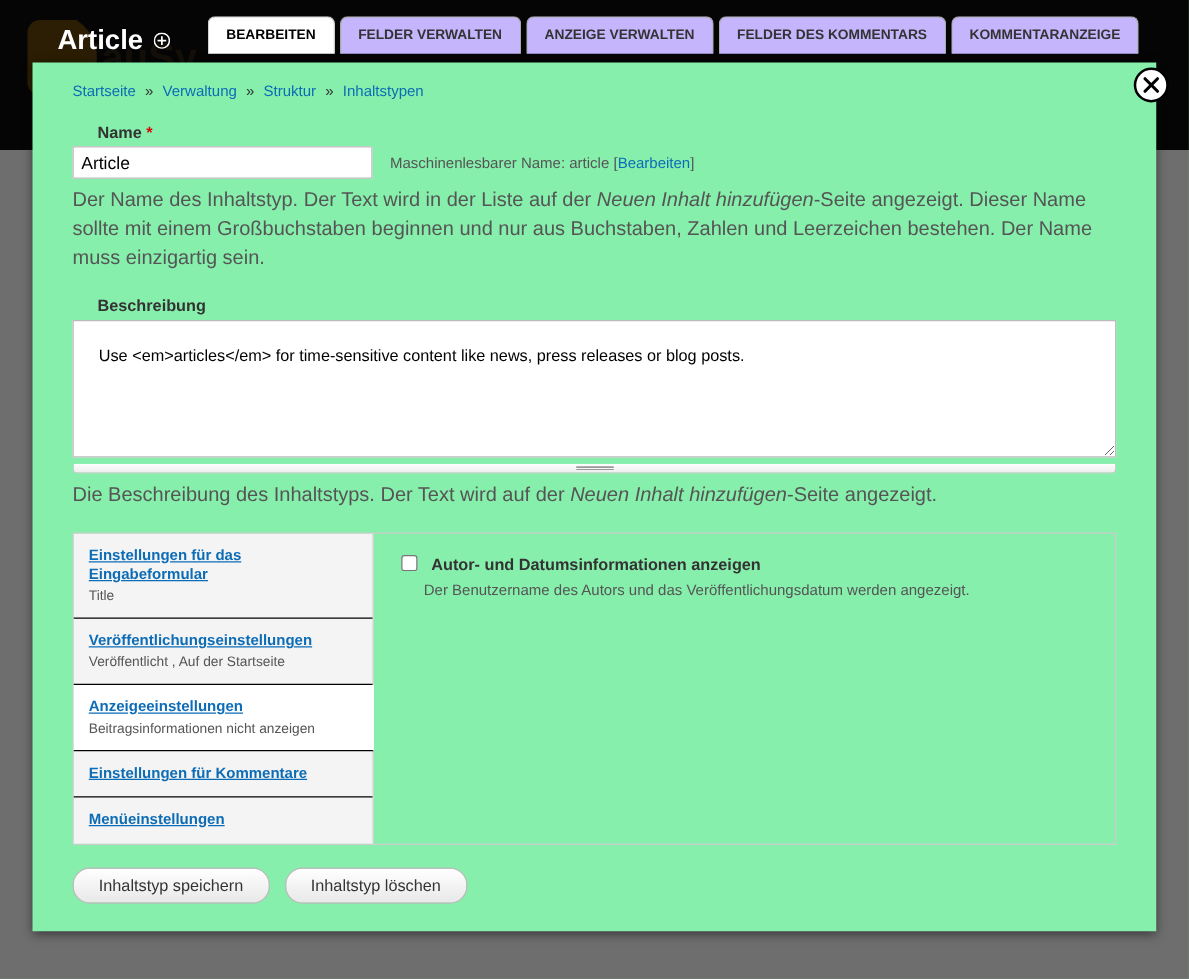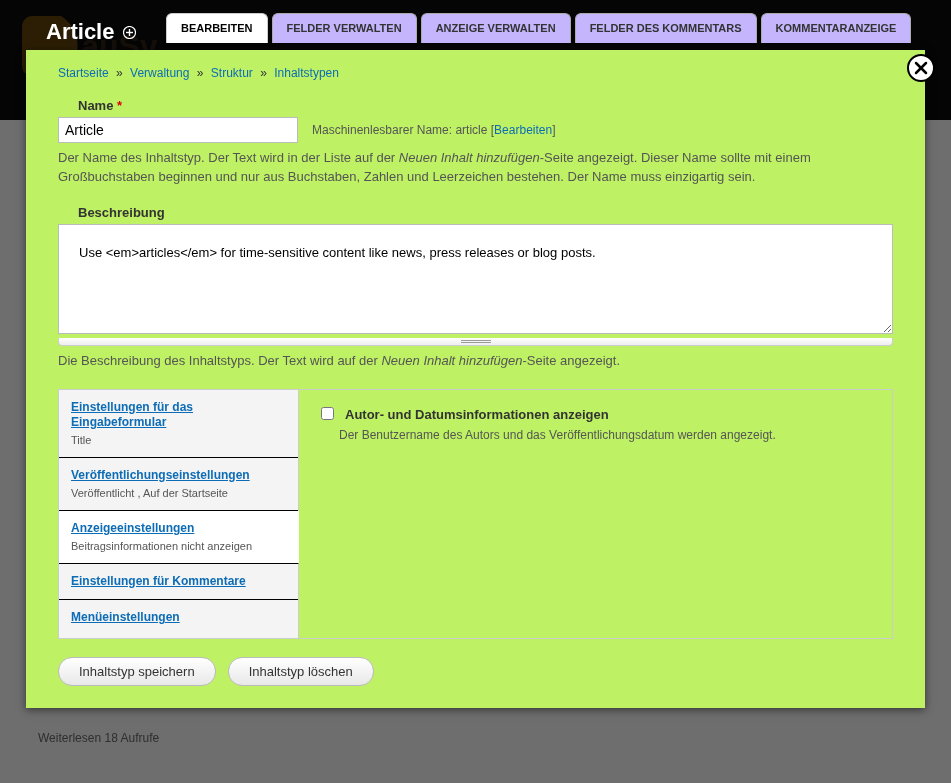--- a/index.html
+++ b/index.html
@@ -73,41 +73,41 @@
     cursor:pointer;
     font-family: "Lucida Grande", Verdana, sans-serif;
     white-space:nowrap;
   }
   .tab.active {
     background:#fff; color:#000; border-color:#ccc;
     position:relative; z-index:2;
   }
 
   .panel {
-    background:#bef264; border-radius:0;
+    background:#86efac; border-radius:0;
     position:relative; padding:16px 32px 22px;
     box-shadow:0 2px 8px rgba(0,0,0,0.5);
   }
 
   .breadcrumb { font-size:12px; color:#333; margin-bottom:18px; }
   .breadcrumb a { color:#0d6cb6; text-decoration:none; cursor:pointer; }
   .breadcrumb span.sep { margin:0 4px; color:#333; }
 
   .field-label { font-size:13px; font-weight:bold; color:#333; margin-bottom:4px;padding-left:20px; }
   .required { color:#d00; font-weight:bold; }
   .name-row { display:flex; align-items:center; gap:14px; margin-bottom:6px; }
   .text-input {
     border:1px solid #bbb; padding:4px 6px; font-size:14px;
     font-family: "Lucida Grande", Verdana, sans-serif;
     background:#fff;
   }
   .name-input { width:240px; }
   .machine-name { font-size:12px; color:#555; }
   .machine-name a { color:#0d6cb6; text-decoration:none; }
-  .help-text { font-size:13px; color:#555; line-height:1.45; margin-bottom:18px; }
+  .help-text { font-size:16px; color:#555; line-height:1.45; margin-bottom:18px; }
   .help-text em { font-style:italic; }
 
   .desc-textarea {
     width:100%; height:110px; resize:vertical;
     border:1px solid #bbb; padding:20px; font-size:13px;
     font-family: Arial, sans-serif;
     margin-bottom:0;
   }
   .resize-bar {
     height:8px; border:1px solid #ccc; border-top:none;

